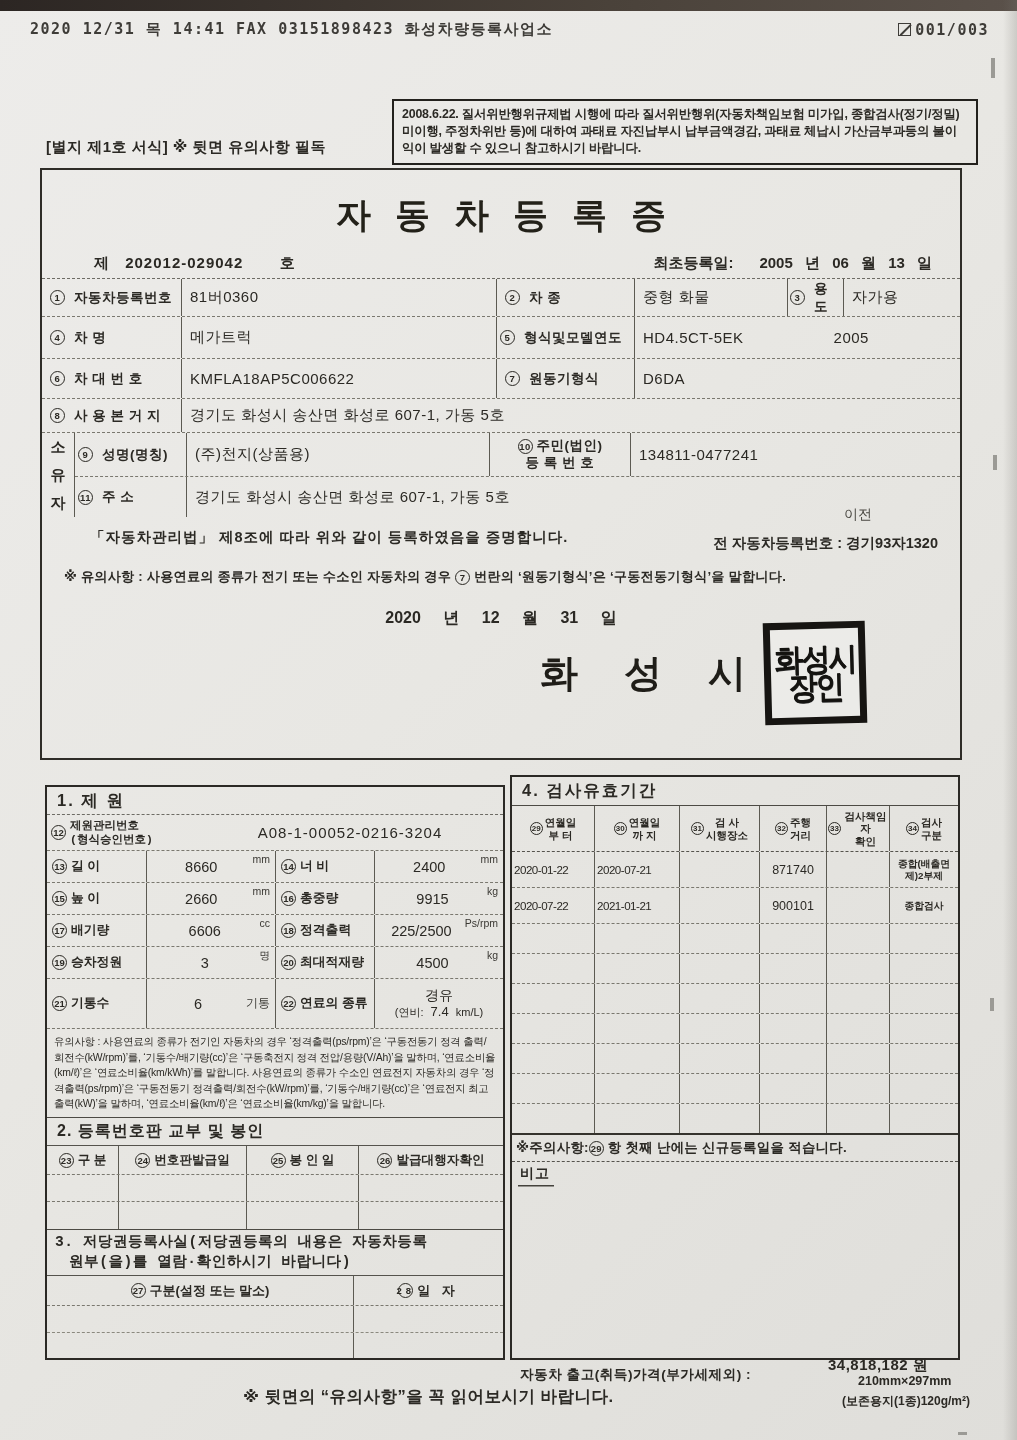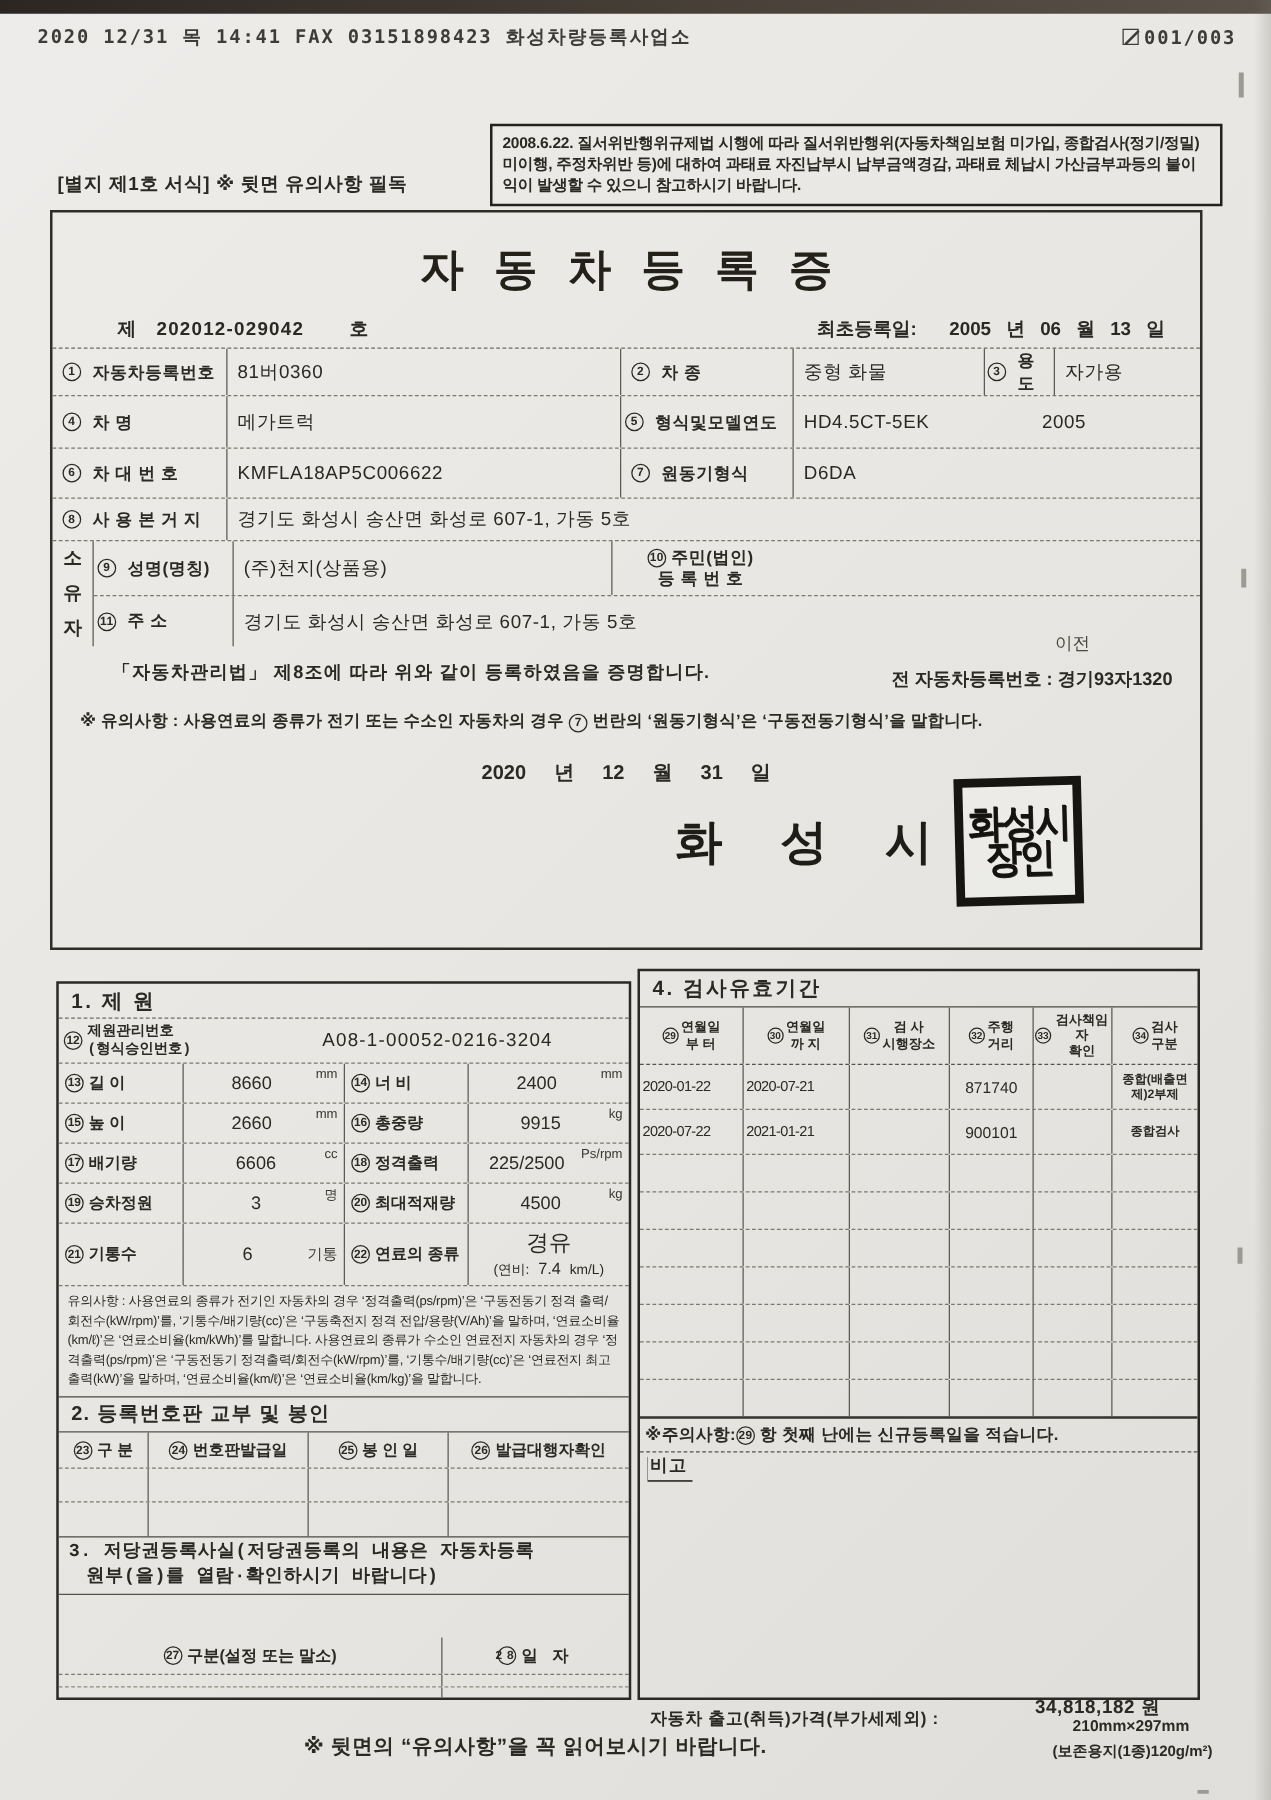--- a/index.html
+++ b/index.html
@@ -78,34 +78,34 @@
   .scell { display:flex; align-items:center; padding:0 5px; overflow:hidden;}
   .scell.b { border-right:1px solid #5c5a52; }
   .sl1 { width:100px; font-size:12.8px; font-weight:700;}
   .sv1 { width:113px; }
   .sl2 { width:99px; font-size:12.8px; font-weight:700;}
   .sv2 { flex:1; }
   .valwrap { flex:1; display:flex; align-items:center; }
   .valwrap .v { flex:1; text-align:center; font-size:14.5px; }
   .valwrap .u { font-size:10.5px; color:#3a3833; margin-left:2px; align-self:flex-start; margin-top:2px;}
   .fuel-cell { flex-direction:column; justify-content:center; line-height:1.3;}
-  .fuel-top { font-size:18px; }
+  .fuel-top { font-size:14px; }
   .fuel-bot { font-size:11px; }
   .spec-note { padding:5px 7px; font-size:10.4px; line-height:1.5; letter-spacing:-0.2px; border-bottom:1.5px solid #4c4a44;}
   .sec2-title { height:27px; letter-spacing:1px; font-size:16px;}
   .plate-table { border-top:1px solid #55534d; border-bottom:1.5px solid #4c4a44;}
   .prow { display:flex; height:29px; border-bottom:1px dashed #7a786f;}
   .prow:last-child { border-bottom:none; }
   .pcell { display:flex; align-items:center; justify-content:center; font-size:12.6px; font-weight:700; }
   .pcell.b { border-right:1px solid #5c5a52; }
   .pc1 { width:72px; } .pc2 { width:128px; } .pc3 { width:112px; } .pc4 { flex:1; }
   .prow.empty { height:27px; }
   .sec3-title { font-size:14.6px; line-height:1.35; padding:3px 8px; letter-spacing:0.5px; height:auto;font-family:Liberation Mono, monospace;}
   .mort-table { flex:1; display:flex; flex-direction:column; border-top:1px solid #55534d;}
-  .mort-head { display:flex; height:30px; border-bottom:1px dashed #7a786f;margin-top:34px;}
+  .mort-head { display:flex; height:30px; border-bottom:1px dashed #7a786f;}
   .mort-c1 { width:307px; border-right:1px solid #5c5a52; display:flex; align-items:center; justify-content:center; font-size:13px; font-weight:700;}
   .mort-c2 { flex:1; display:flex; align-items:center; justify-content:center; font-size:13px; font-weight:700; letter-spacing:4px;}
   .mort-empty { flex:1; display:flex; flex-direction:column; }
   .mort-erow { flex:1; border-bottom:1px dashed #8b897f; display:flex;}
   .mort-erow:last-child { border-bottom:none;}
   .mort-erow .d { width:307px; border-right:1px solid #5c5a52; }
 
   
   .right-box { position:absolute; top:775px; left:510px; width:450px; height:585px;
     border:2.5px solid #2b2925; display:flex; flex-direction:column;}
@@ -244,20 +244,21 @@
               <span>성명(명칭)</span>
             </div>
             <div class="mcell mvalue" style="width:303px;">(주)천지(상품용)</div>
             <div class="mcell mlabel two-line" style="width:141px;">
               <span style="display:flex;align-items:center;">
                 <span class="circ">10</span>
                 <span>주민(법인)</span>
               </span>
               <span>등 록 번 호</span>
             </div>
+            <div class="mcell mvalue" style="flex:1;">134811-0477241</div>
           </div>
           <div style="display:flex;flex:1;">
             <div class="mcell mlabel" style="width:112px;padding:0 3px;">
               <span class="circ">11</span>
               <span>주        소</span>
             </div>
             <div class="mcell mvalue" style="flex:1;border-right:none;">경기도 화성시 송산면 화성로 607-1, 가동 5호</div>
           </div>
         </div>
       </div>

